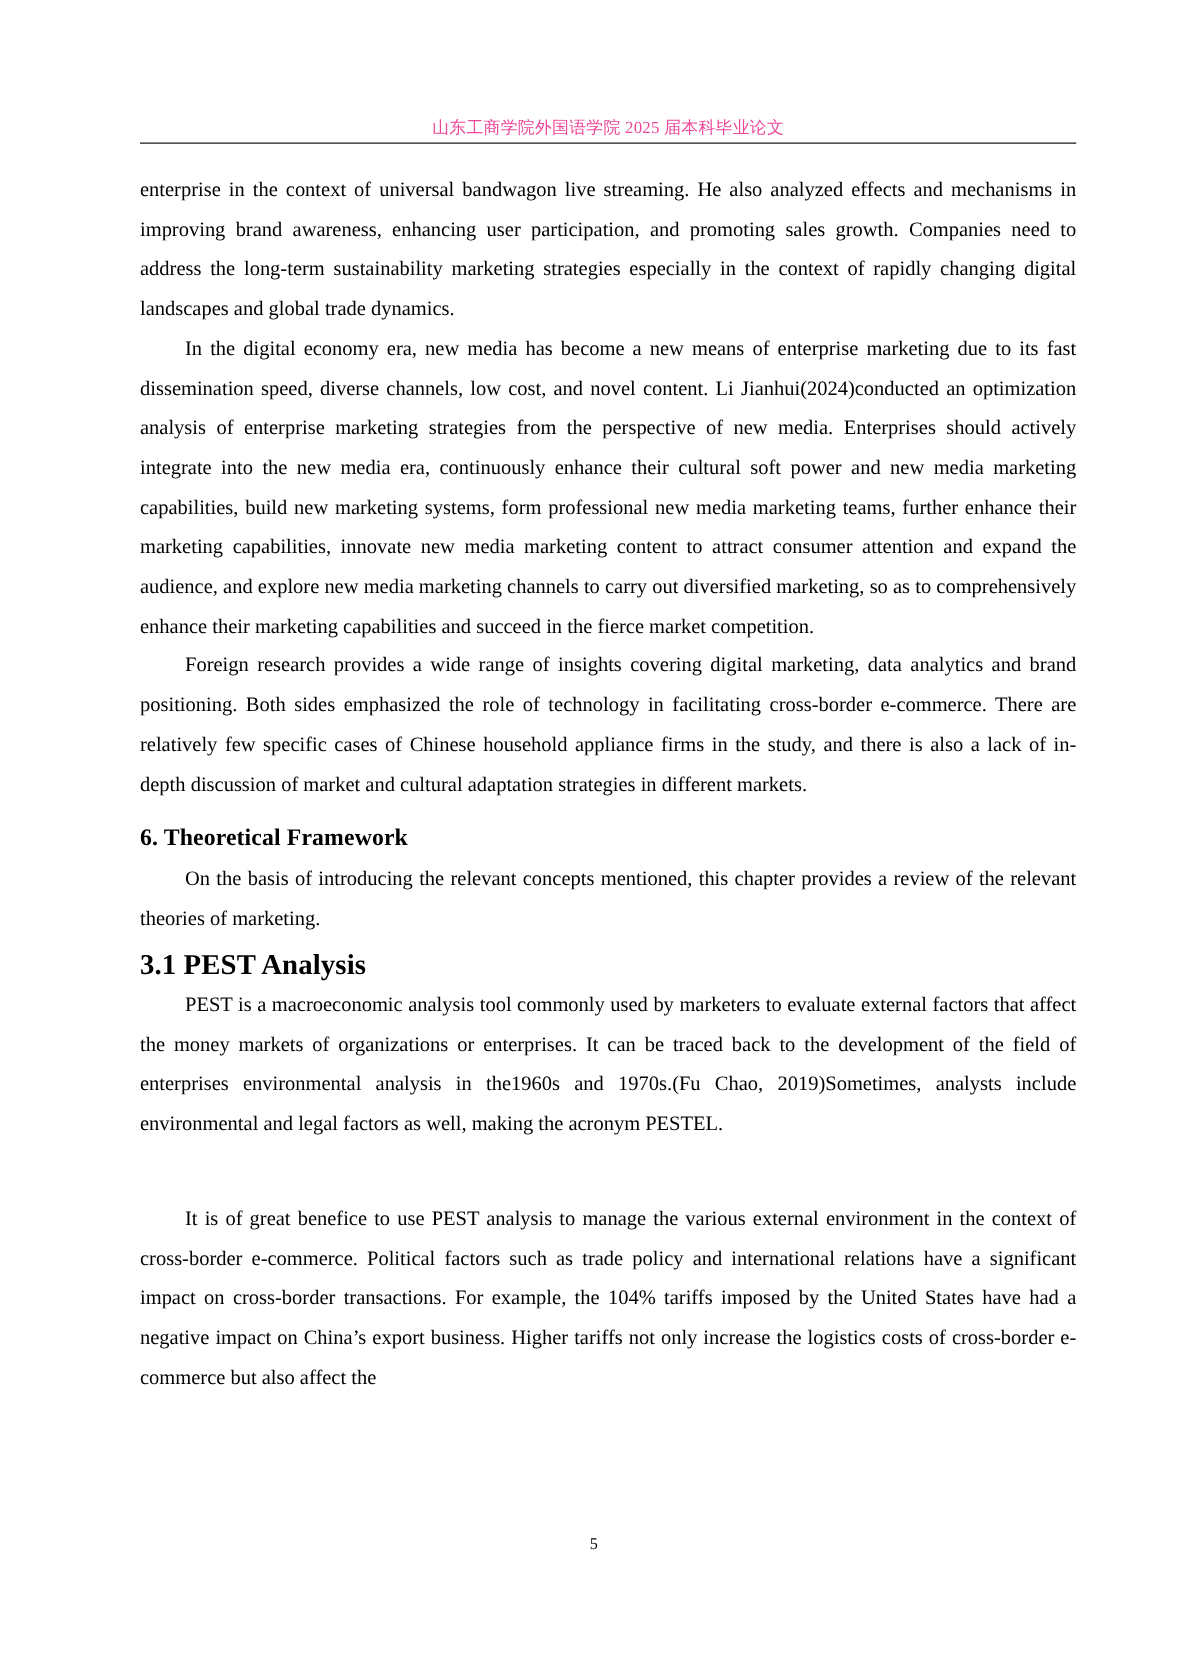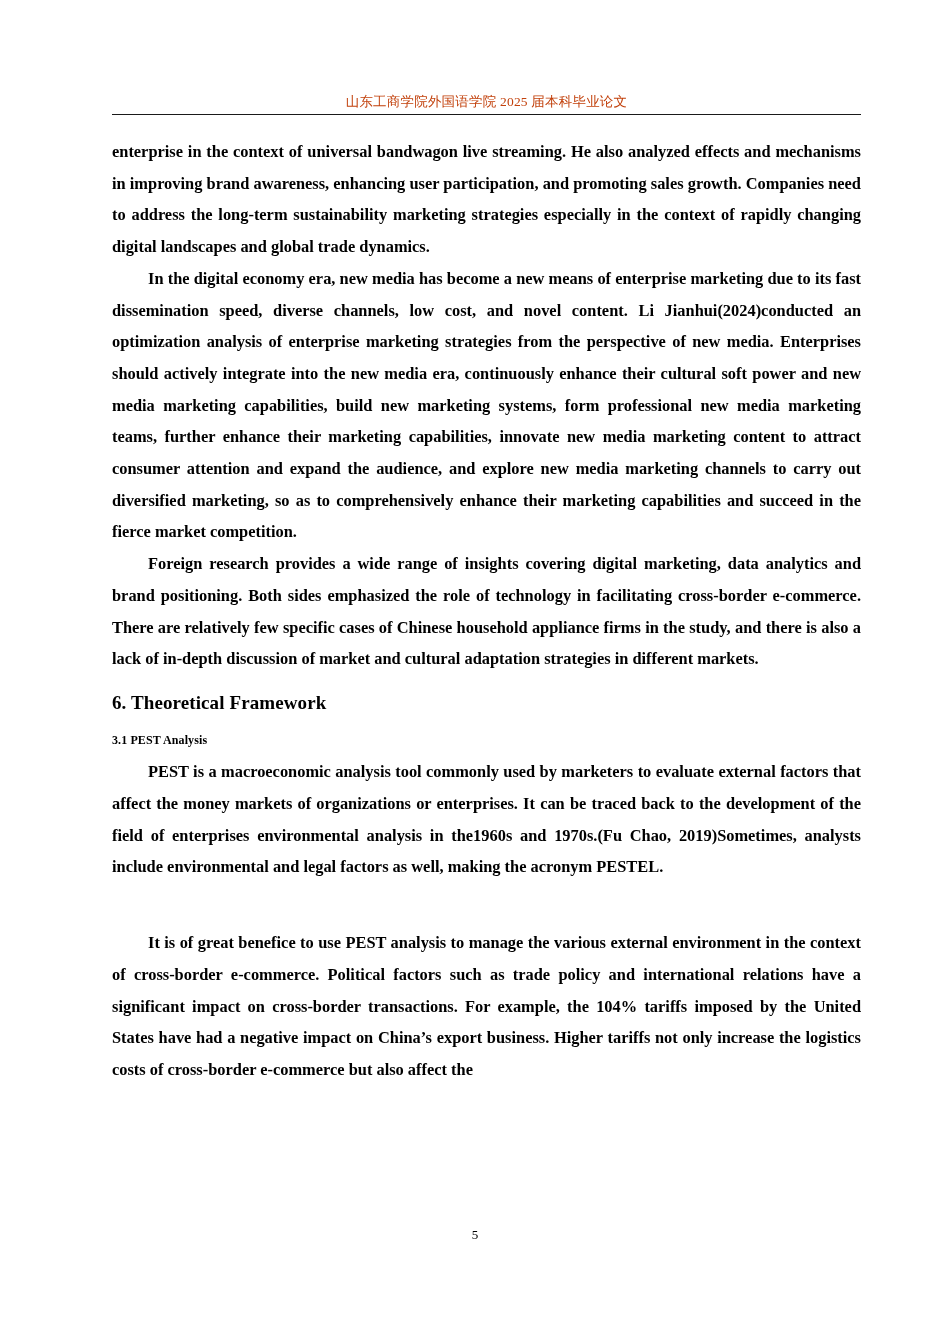--- a/index.html
+++ b/index.html
@@ -28,21 +28,21 @@
     position: absolute;
     left: 112px;
     top: 92px;
     width: 749px;
   }
   .header-text {
     text-align: center;
     font-size: 13.5px;
     line-height: 20px;
     letter-spacing: 0.2px;
-    color: #c2410c;
+    color: #ec4899;
     white-space: nowrap;
   }
   .header-rule {
     margin-top: 2px;
     border-top: 1.6px solid #1a1a1a;
     height: 0;
     width: 100%;
   }
 
   
@@ -54,40 +54,39 @@
   }
   p.body {
     margin: 0;
     font-size: 16.4px;
     line-height: 31.7px;
     text-align: justify;
     text-justify: inter-word;
     text-indent: 0;
     -webkit-hyphens: none;
     hyphens: none;
-    font-weight: bold;
   }
   p.body.indent {
     text-indent: 36px;
   }
   p.body.last-natural {
     text-align: justify;
     margin-top: 44px;
   }
   
   h2.heading1 {
     margin: 12px 0 0 0;
     font-size: 19px;
     line-height: 31.7px;
     font-weight: bold;
     letter-spacing: 0.1px;
   }
   h3.heading2 {
     margin: 6px 0 0 0;
-    font-size: 12px;
+    font-size: 23px;
     line-height: 31.7px;
     font-weight: bold;
     letter-spacing: 0.1px;
   }
 
   
   .page-number {
     position: absolute;
     left: 0;
     top: 1226px;
@@ -111,20 +110,21 @@
   <div class="content">
 
     <p class="body">enterprise in the context of universal bandwagon live streaming. He also analyzed effects and mechanisms in improving brand awareness, enhancing user participation, and promoting sales growth. Companies need to address the long-term sustainability marketing strategies especially in the context of rapidly changing digital landscapes and global trade dynamics.</p>
 
     <p class="body indent">In the digital economy era, new media has become a new means of enterprise marketing due to its fast dissemination speed, diverse channels, low cost, and novel content. Li Jianhui(2024)conducted an optimization analysis of enterprise marketing strategies from the perspective of new media. Enterprises should actively integrate into the new media era, continuously enhance their cultural soft power and new media marketing capabilities, build new marketing systems, form professional new media marketing teams, further enhance their marketing capabilities, innovate new media marketing content to attract consumer attention and expand the audience, and explore new media marketing channels to carry out diversified marketing, so as to comprehensively enhance their marketing capabilities and succeed in the fierce market competition.</p>
 
     <p class="body indent">Foreign research provides a wide range of insights covering digital marketing, data analytics and brand positioning. Both sides emphasized the role of technology in facilitating cross-border e-commerce. There are relatively few specific cases of Chinese household appliance firms in the study, and there is also a lack of in-depth discussion of market and cultural adaptation strategies in different markets.</p>
 
     <h2 class="heading1">6. Theoretical Framework</h2>
 
+    <p class="body indent">On the basis of introducing the relevant concepts mentioned, this chapter provides a review of the relevant theories of marketing.</p>
 
     <h3 class="heading2">3.1 PEST Analysis</h3>
 
     <p class="body indent">PEST is a macroeconomic analysis tool commonly used by marketers to evaluate external factors that affect the money markets of organizations or enterprises. It can be traced back to the development of the field of enterprises environmental analysis in the1960s and 1970s.(Fu Chao, 2019)Sometimes, analysts include environmental and legal factors as well, making the acronym PESTEL.</p>
 
     <p class="body indent last-natural">It is of great benefice to use PEST analysis to manage the various external environment in the context of cross-border e-commerce. Political factors such as trade policy and international relations have a significant impact on cross-border transactions. For example, the 104% tariffs imposed by the United States have had a negative impact on China’s export business. Higher tariffs not only increase the logistics costs of cross-border e-commerce but also affect the</p>
 
   </div>
 
   <div class="page-number">5</div>

